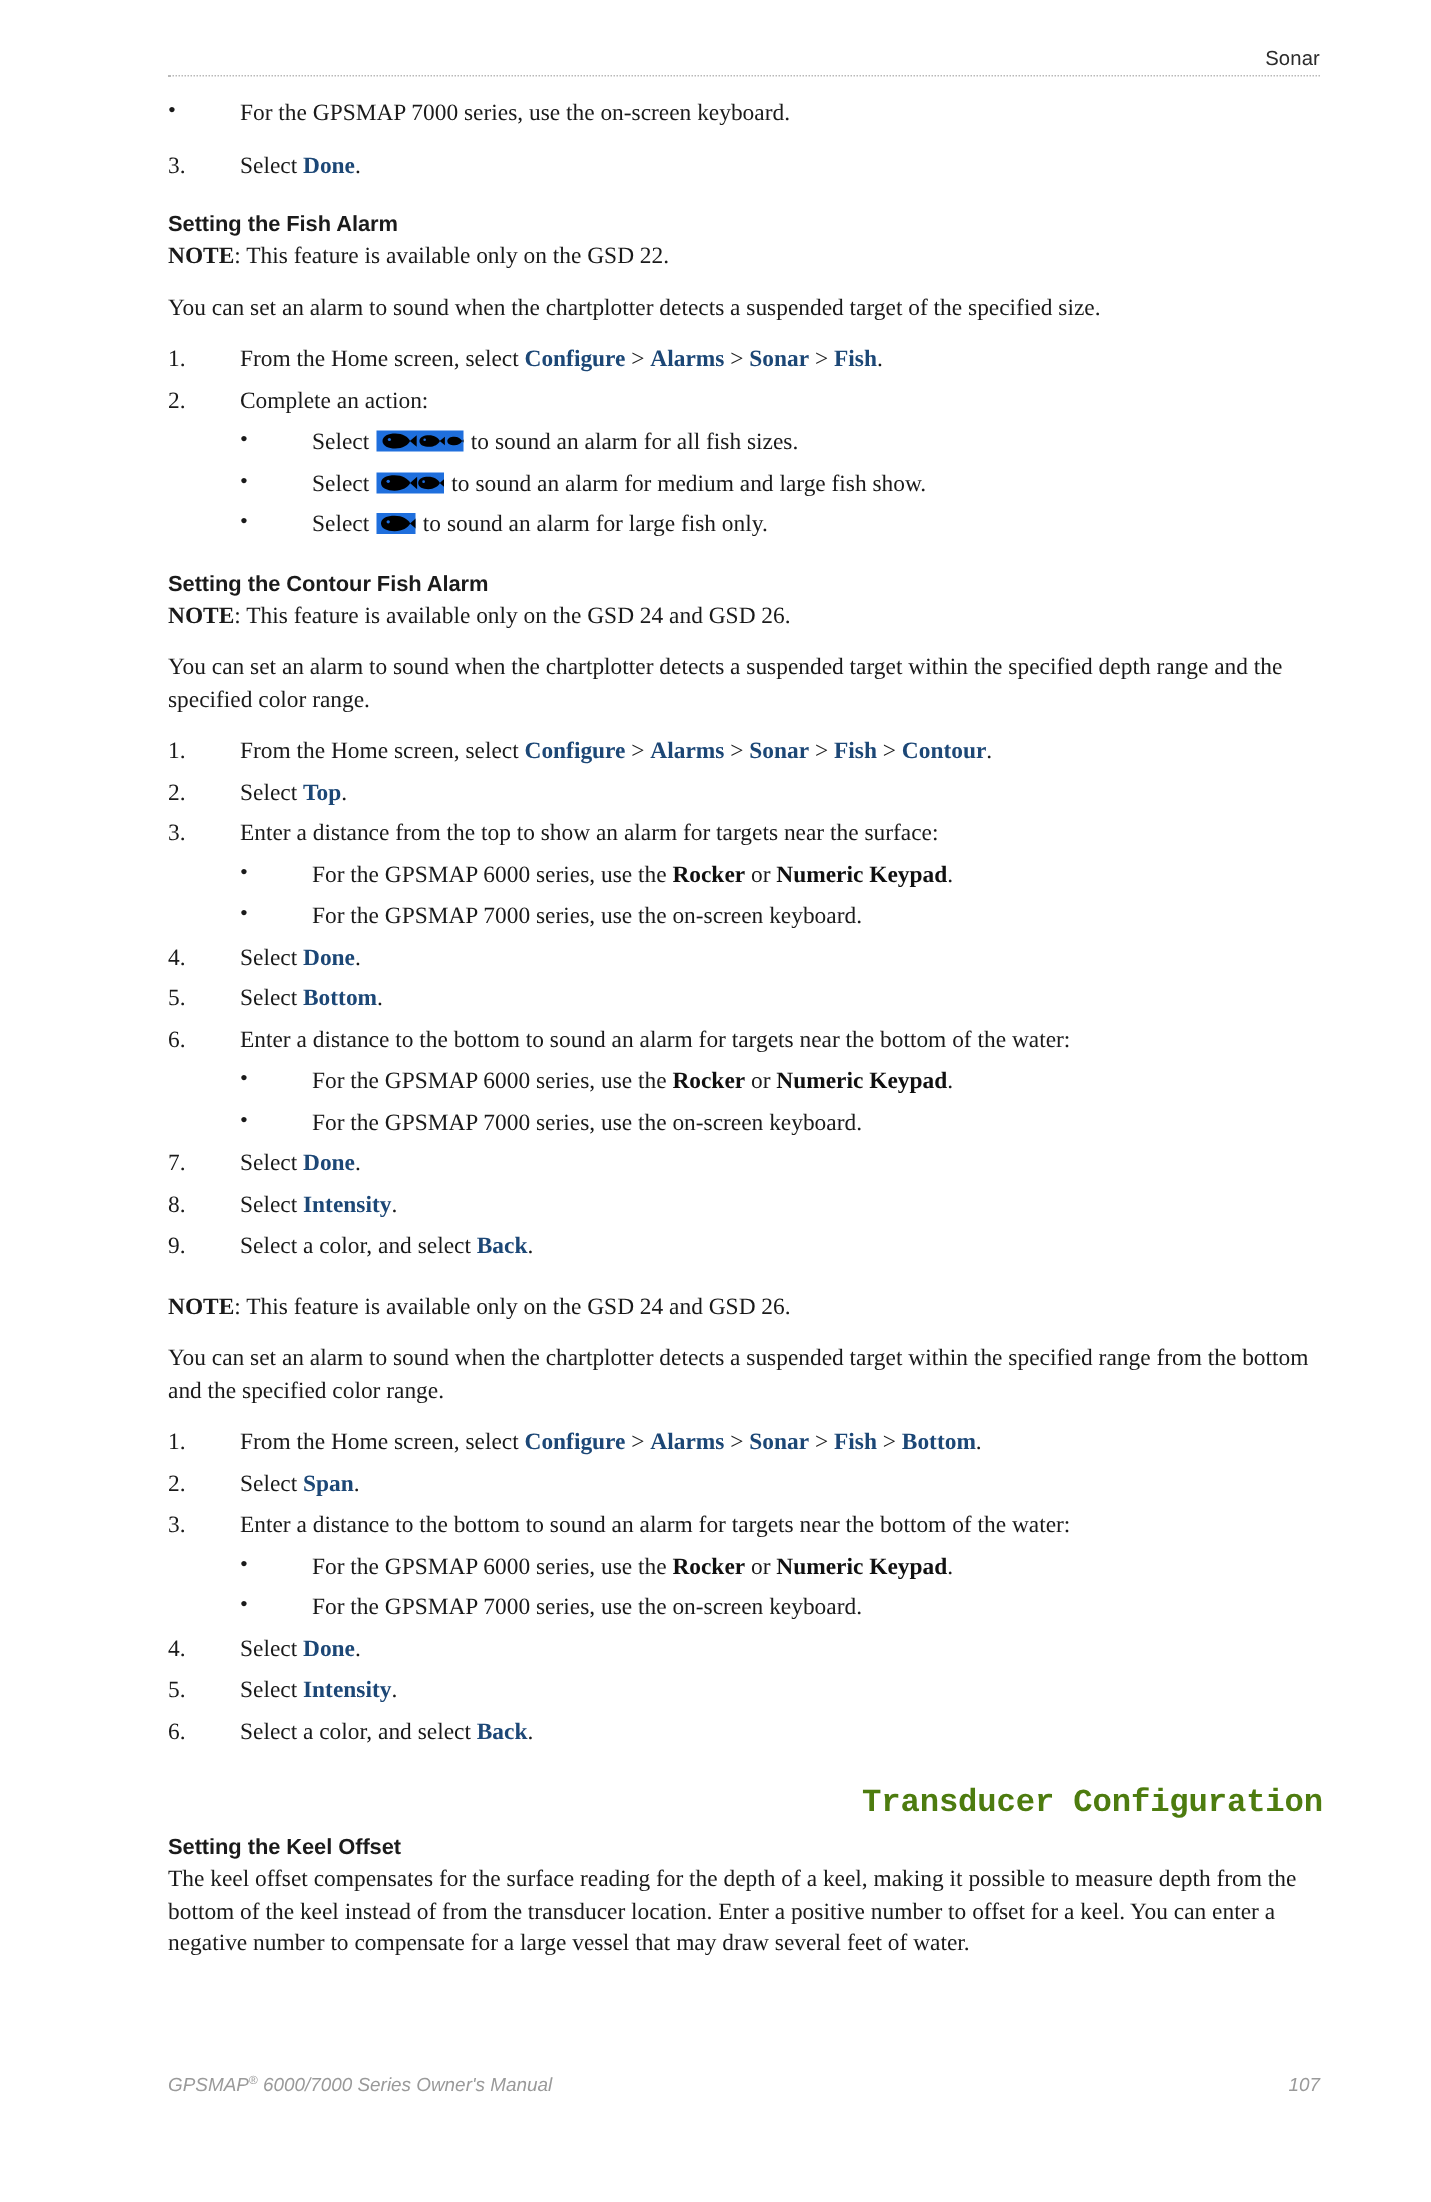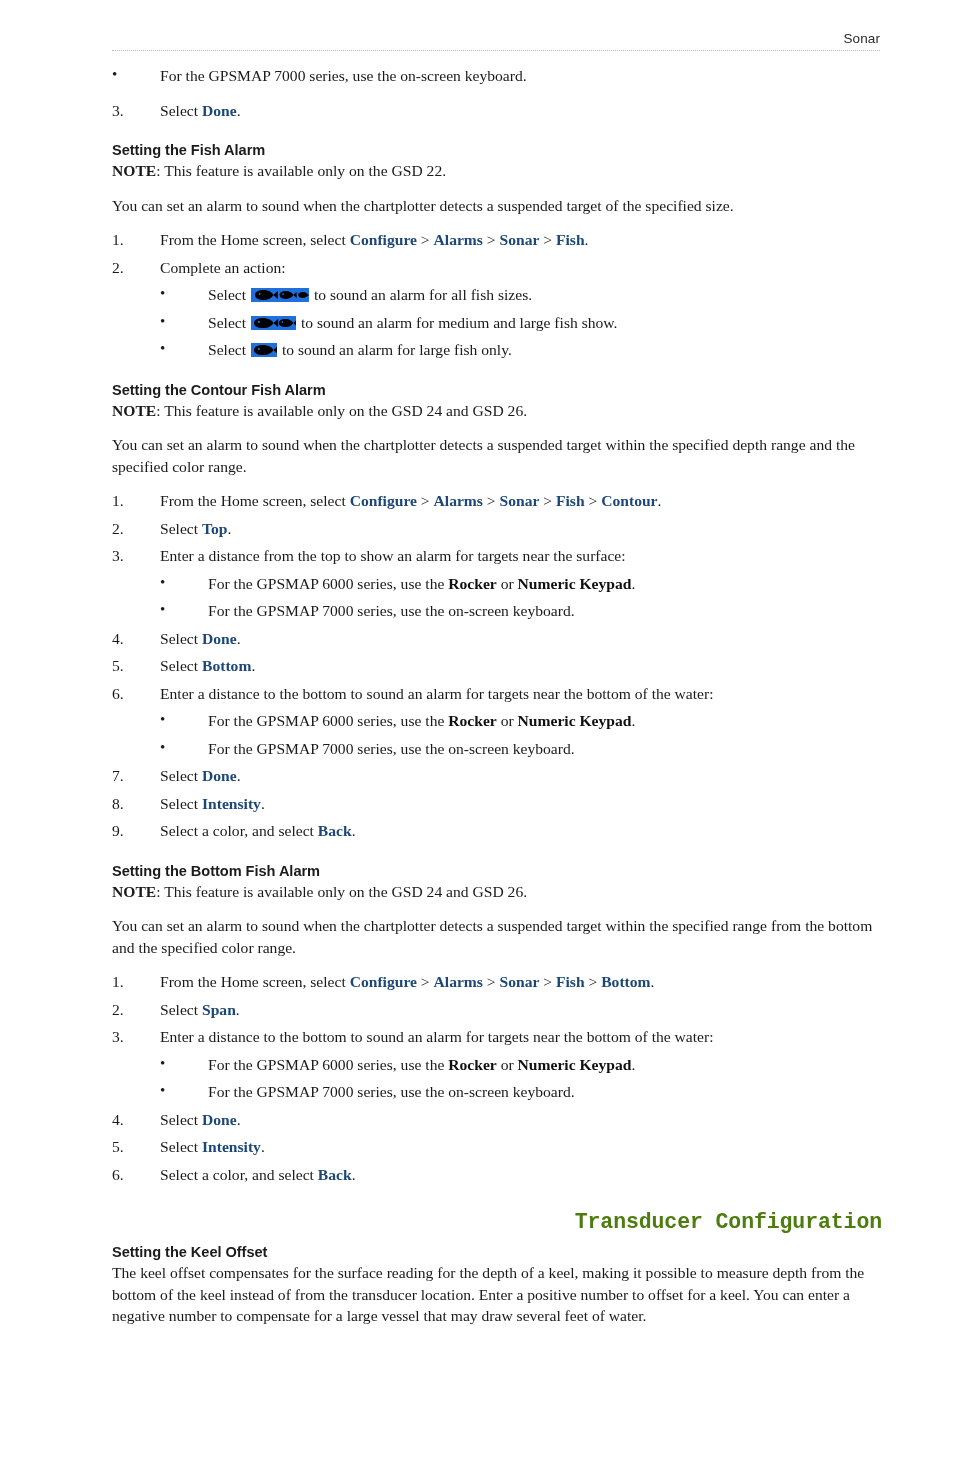--- a/index.html
+++ b/index.html
@@ -312,21 +312,20 @@
       <span class="num">8.</span>
       <span>Select </span><span class="nav">Intensity</span><span>.</span>
     </div>
     <div class="ol-item">
       <span class="num">9.</span>
       <span>Select a color, and select </span><span class="nav">Back</span><span>.</span>
     </div>
 
     <div class="gap-md"></div>
 
-    <h2 class="h-sub">Setting the Bottom Fish Alarm</h2>
     <div class="p">
       <span class="note-lbl">NOTE</span><span>: This feature is available only on the GSD 24 and GSD 26.</span>
     </div>
 
     <div class="gap-md"></div>
 
     <div class="p">You can set an alarm to sound when the chartplotter detects a suspended target within the specified range from the bottom and the specified color range.</div>
 
     <div class="gap-md"></div>
 
@@ -368,14 +367,18 @@
 
     <div class="gap-lg"></div>
 
     <h1 class="h-major">Transducer Configuration</h1>
     <div style="height:6px;"></div>
     <h2 class="h-sub">Setting the Keel Offset</h2>
     <div class="p">The keel offset compensates for the surface reading for the depth of a keel, making it possible to measure depth from the bottom of the keel instead of from the transducer location. Enter a positive number to offset for a keel. You can enter a negative number to compensate for a large vessel that may draw several feet of water.</div>
 
   </div>
 
+  <div class="ft">
+    <div><span>GPSMAP</span><sup>®</sup><span> 6000/7000 Series Owner's Manual</span></div>
+    <div class="pg">107</div>
+  </div>
 
 </div>
 
 </body></html>

